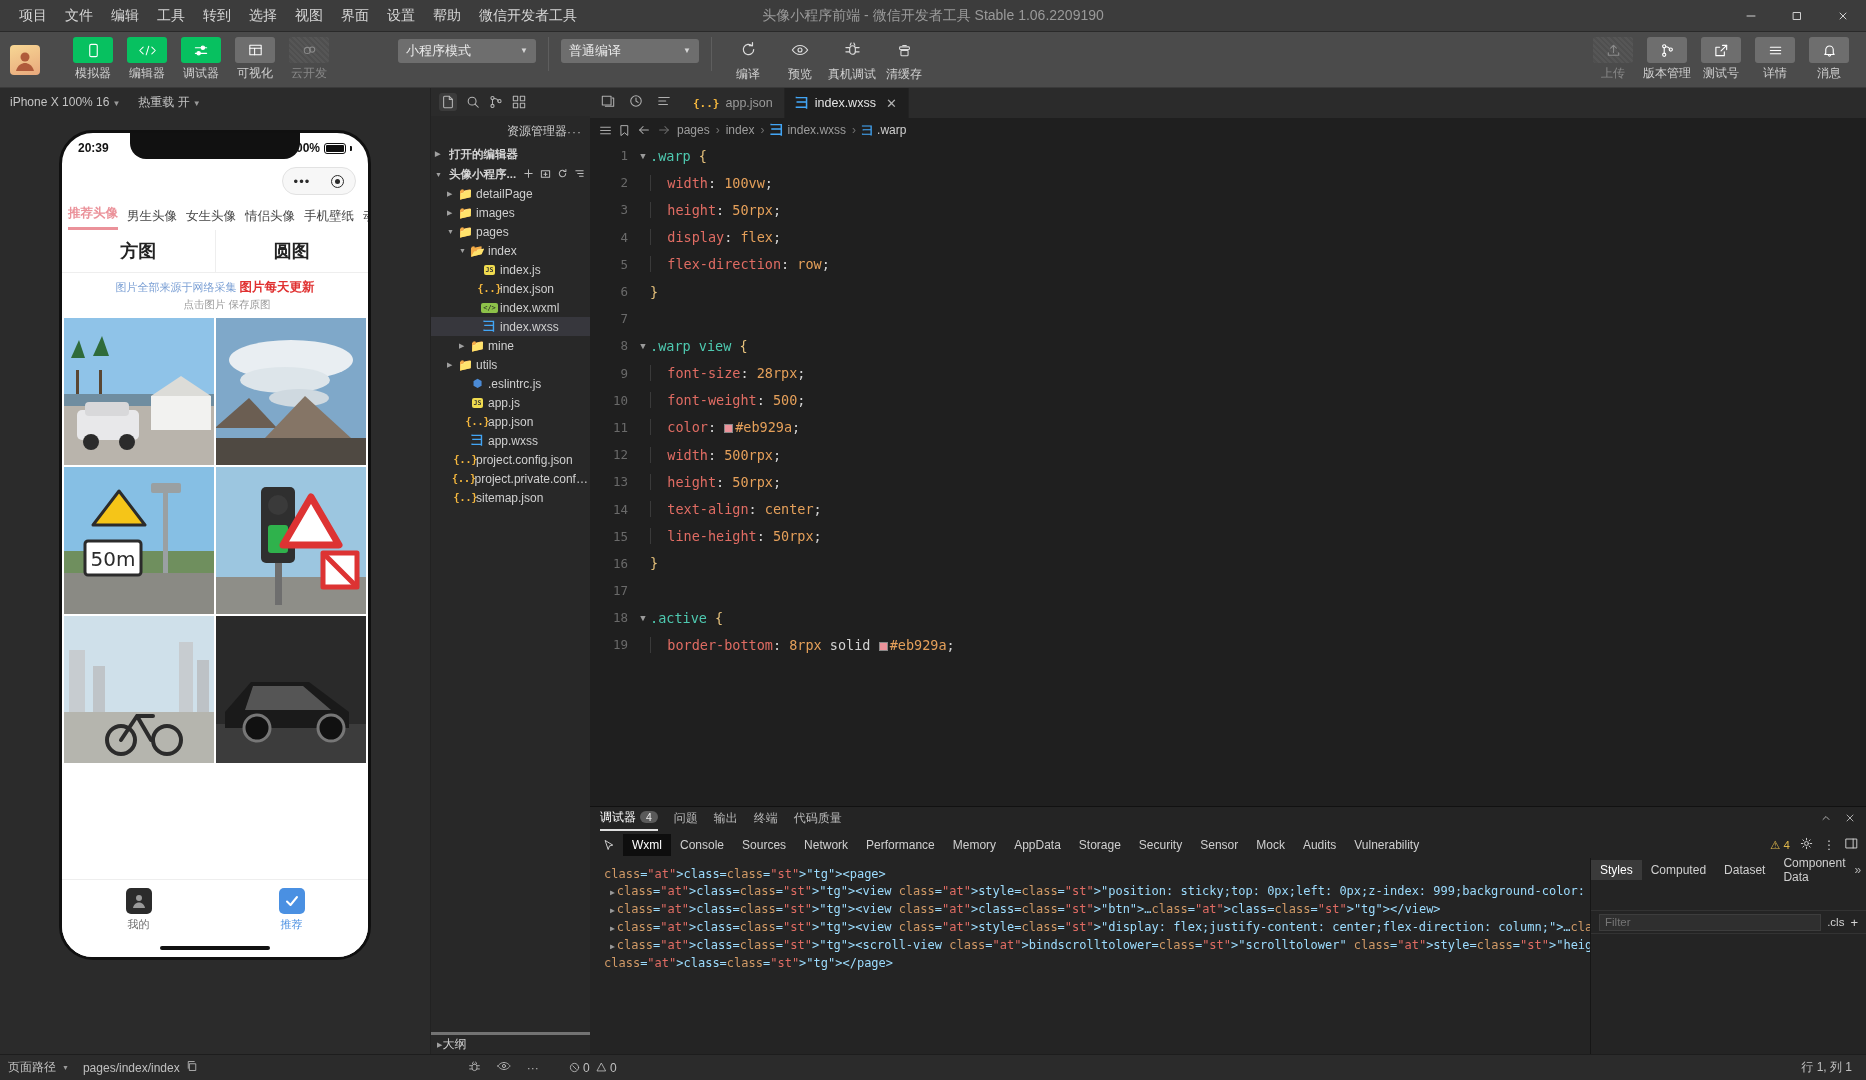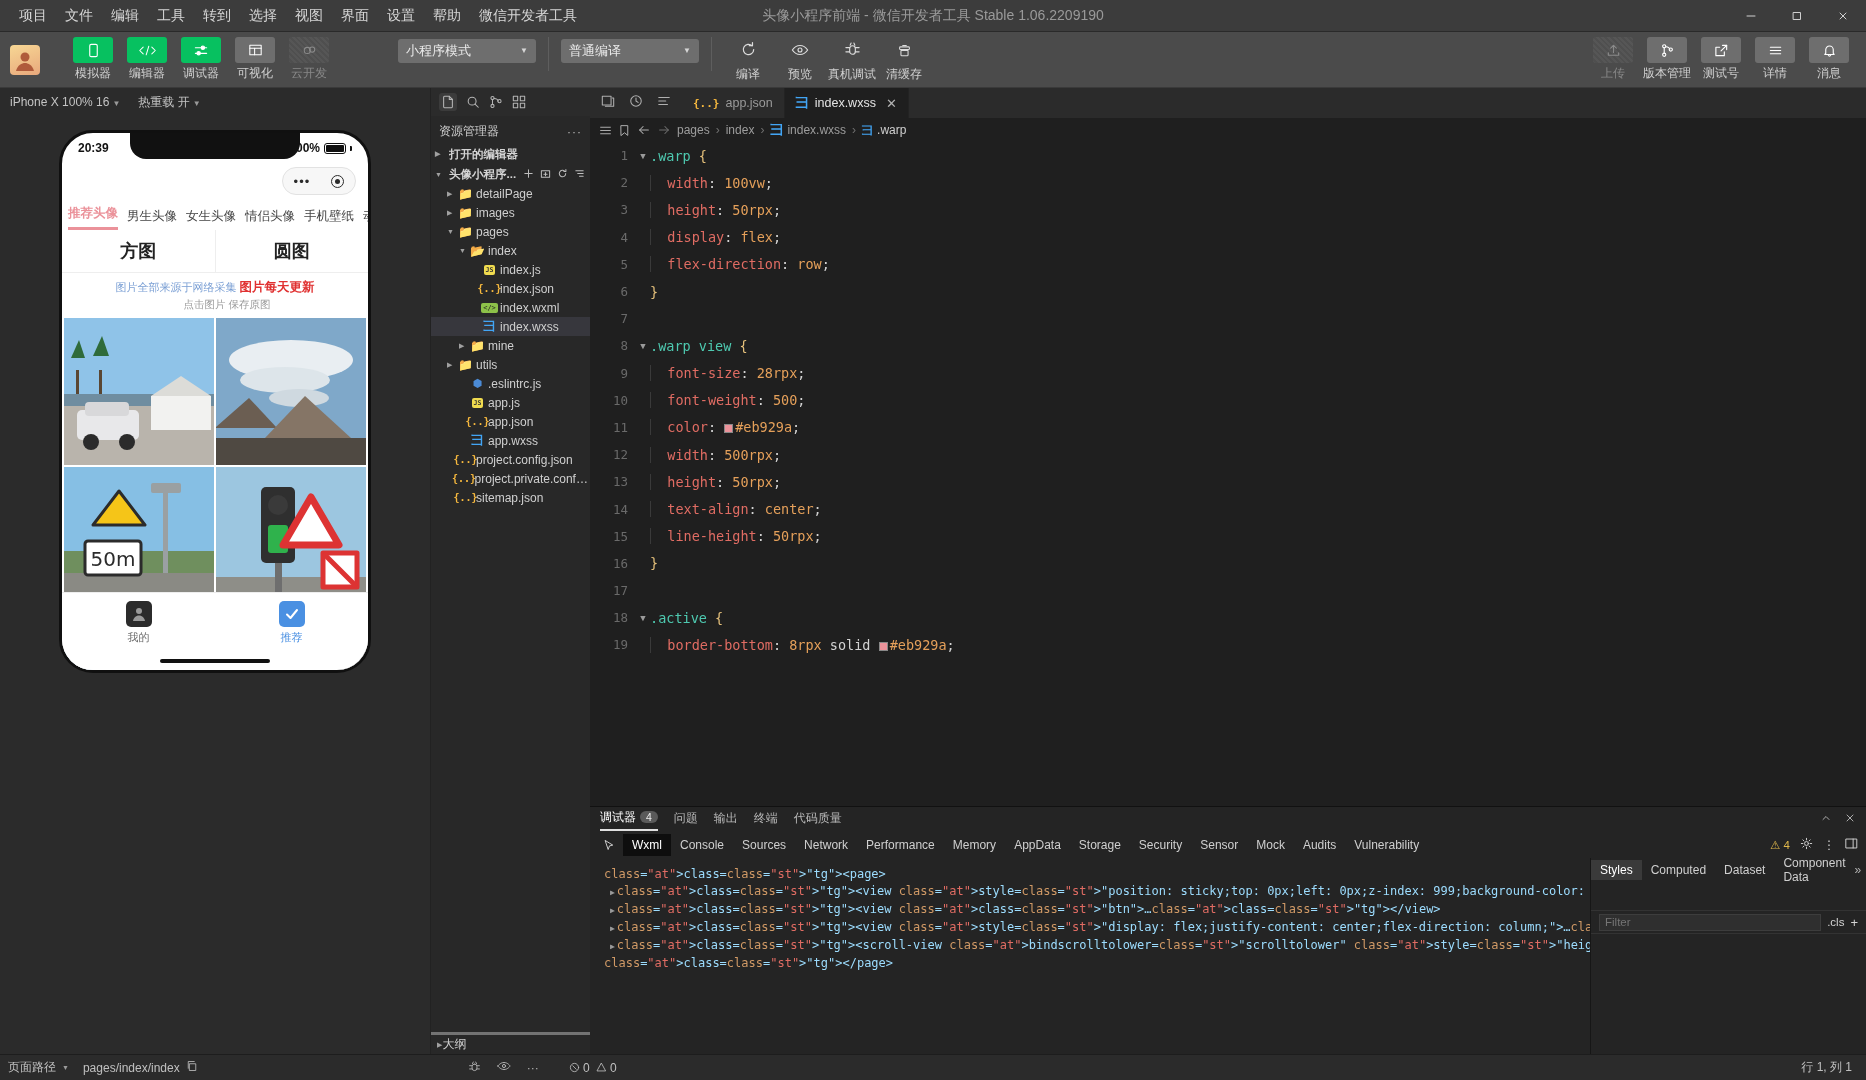--- a/index.html
+++ b/index.html
@@ -72,21 +72,21 @@
 
   
   .main { flex: 1 1 auto; display: flex; min-height: 0; background:#c2410c; }
 
   
   .sim-col { width: 430px; flex: 0 0 430px; background: #2b2b2b; display: flex; flex-direction: column; }
   .sim-bar { height: 28px; display: flex; align-items: center; gap: 18px; padding: 0 10px; font-size: 12px; color: #c4c4c4; }
   .sim-bar .chev { font-size: 8px; color:#9a9a9a; margin-left:3px;}
   .sim-stage { flex: 1; display: flex; justify-content: center; padding-top: 14px; }
   .phone {
-    width: 312px; height: 543px; background: #fff; border-radius: 34px; position: relative;
+    width: 312px; height: 830px; background: #fff; border-radius: 34px; position: relative;
     overflow: hidden; border: 3px solid #101010;
   }
   .notch {
     position: absolute; top: 0; left: 50%; transform: translateX(-50%);
     width: 170px; height: 26px; background: #111; border-radius: 0 0 16px 16px; z-index: 6;
   }
   .status {
     height: 30px; display: flex; align-items: center; justify-content: space-between;
     padding: 0 16px; font-size: 12px; color: #111; font-weight: bold;
   }
@@ -127,21 +127,21 @@
   .tab.on .tx { color: #4a90e2; }
   .tab.off .ic { background: #2b2b2b; }
   .tab.off .tx { color: #6b6b6b; }
   .homebar { position:absolute; bottom: 7px; left: 50%; transform: translateX(-50%); width: 110px; height: 4px; background:#111; border-radius: 3px; z-index: 7;}
 
   
   .explorer { width: 160px; flex: 0 0 160px; background: #282828; display: flex; flex-direction: column; border-left: 1px solid #222;}
   .exp-tools { height: 28px; display: flex; align-items: center; gap: 9px; padding: 0 8px; background:#2b2b2b;}
   .exp-tools .ig { color: #b5b5b5; display: flex; }
   .exp-tools .ig.sel { background:#3b3b3b; border-radius:3px; padding:2px; }
-  .exp-title { display: flex; align-items: center; justify-content: space-between; padding: 7px 8px 4px 8px; font-size: 12px; color: #cdcdcd; }
+  .exp-title { display: flex; align-items: center; justify-content: flex-end; padding: 7px 8px 4px 8px; font-size: 12px; color: #cdcdcd; }
   .exp-title .dots { color: #bbb; letter-spacing:1px;}
   .tree { flex: 1; overflow: hidden; font-size: 12px; }
   .row { display: flex; align-items: center; height: 19px; padding-left: 4px; white-space: nowrap; color: #cfcfcf; }
   .row.sel { background: #37373d; }
   .row .arrow { width: 11px; font-size: 7px; color: #a0a0a0; display:inline-block; }
   .row .arrow.none { visibility: hidden; }
   .row .fname { margin-left: 3px; overflow:hidden; text-overflow:ellipsis; }
   .row.head { font-size: 11.5px; color: #d4d4d4; font-weight: bold; }
   .fi { width: 15px; height: 14px; display:inline-flex; align-items:center; justify-content:center; font-size:9px; border-radius:2px; flex:0 0 15px; }
   .exp-foot { height: 22px; display:flex; align-items:center; padding-left:6px; font-size: 12px; color: #cfcfcf; border-top: 3px solid #737373;}

